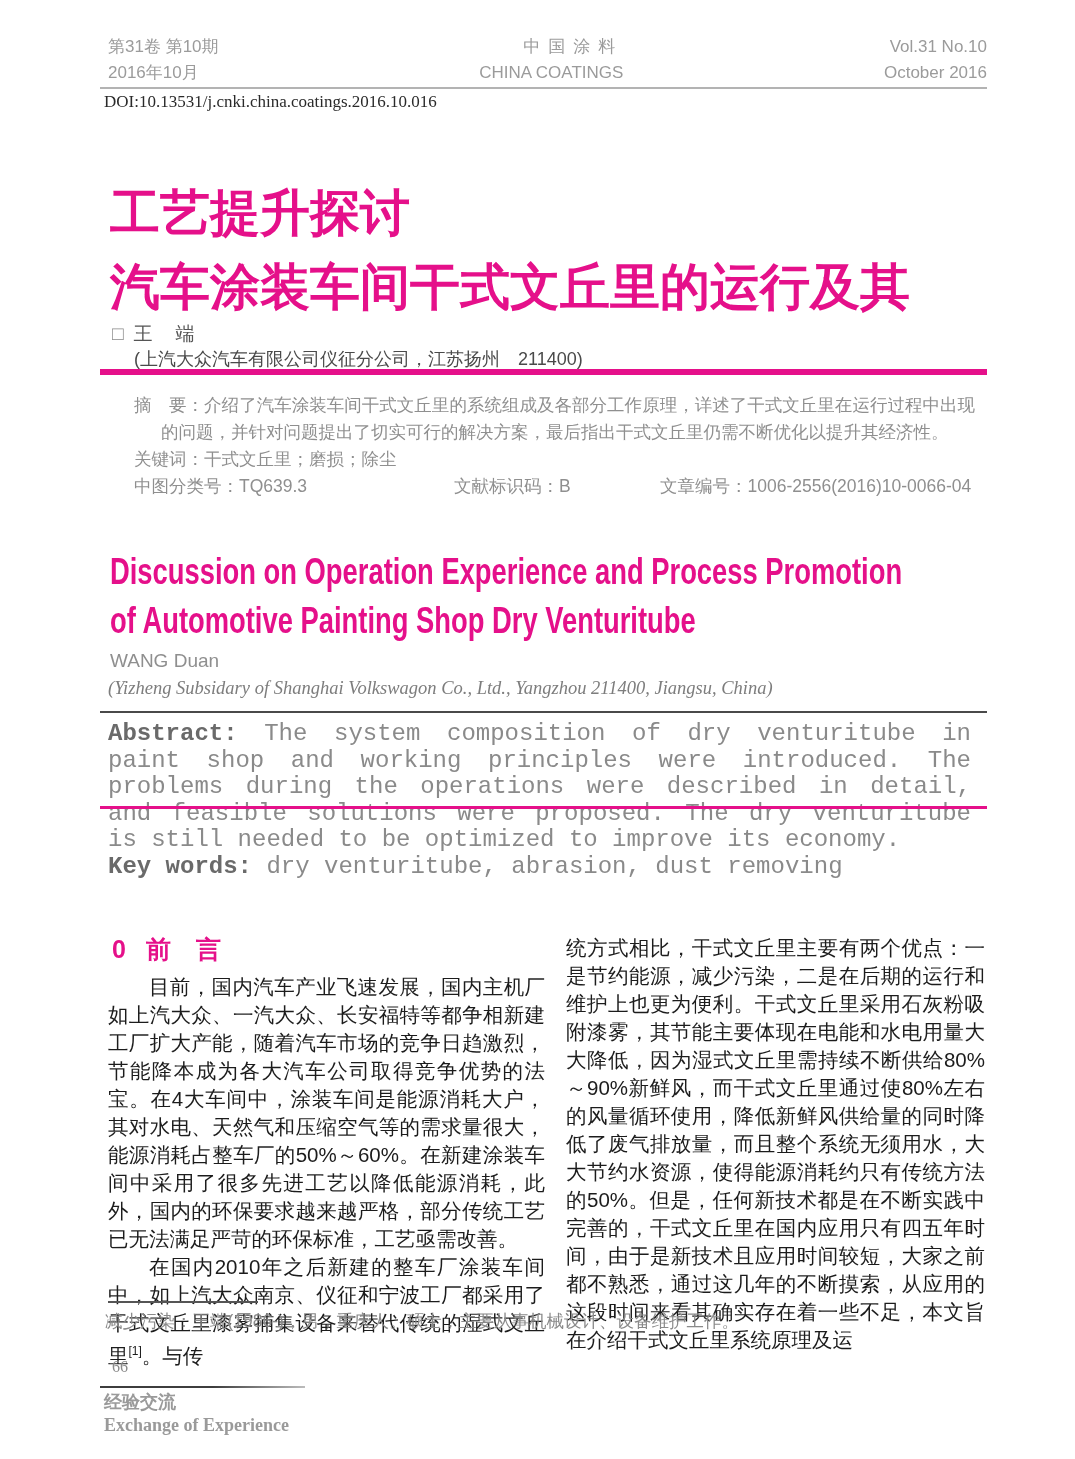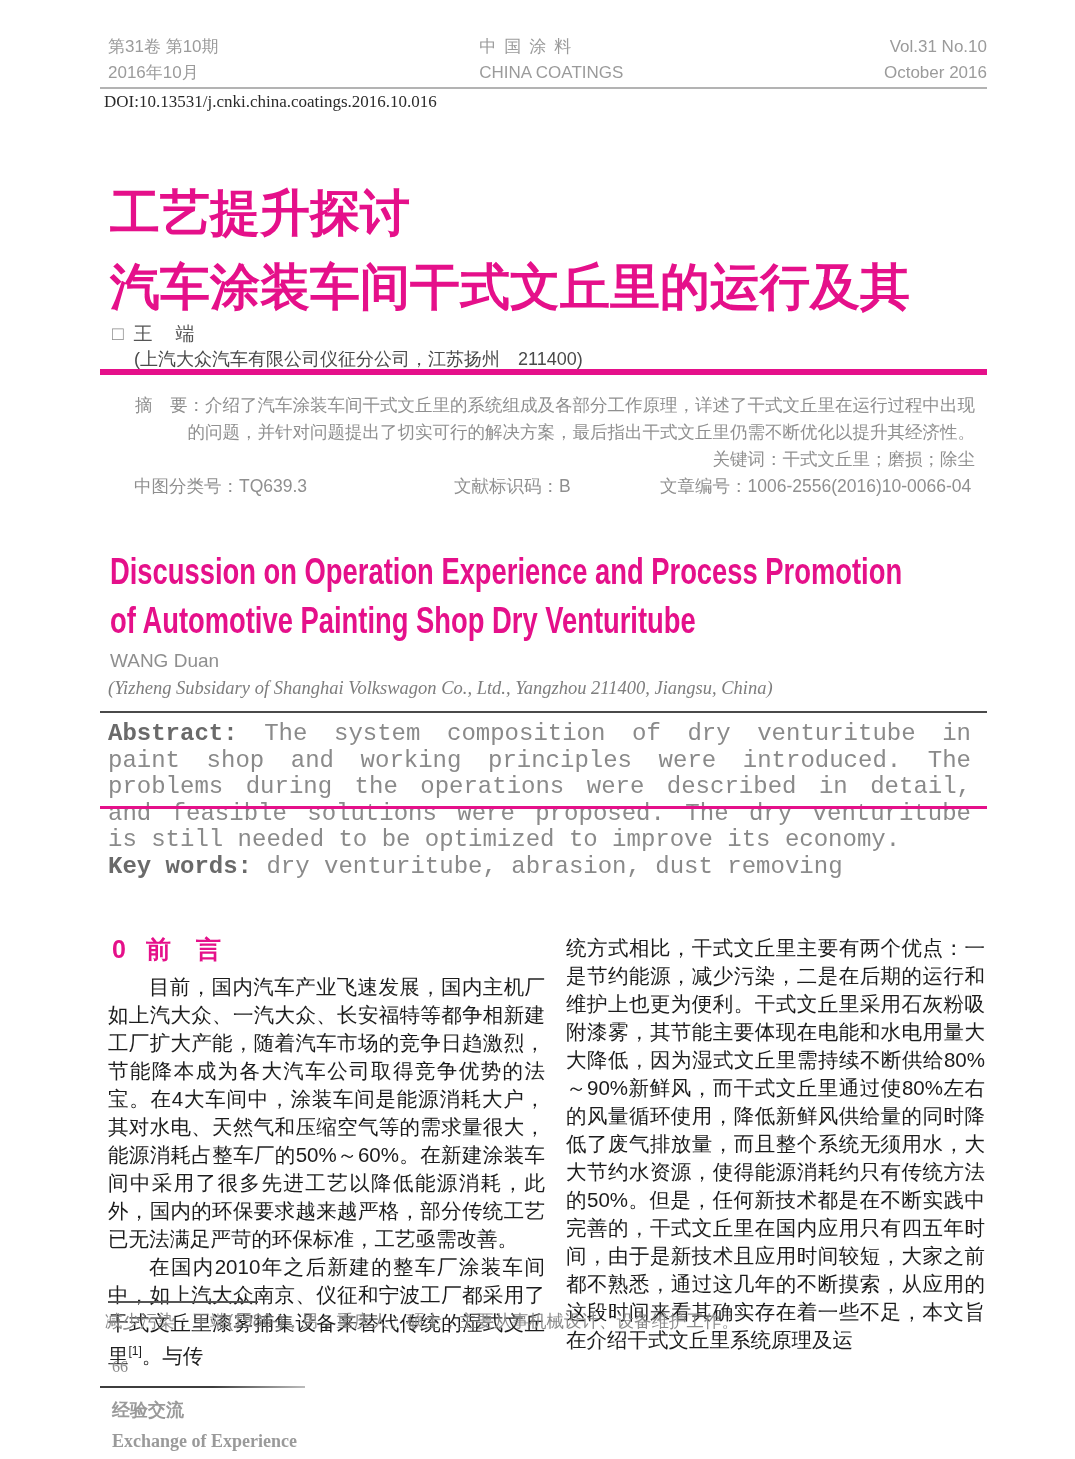--- a/index.html
+++ b/index.html
@@ -9,38 +9,38 @@
     font-family:"Liberation Sans", sans-serif;
     position:relative;
     color:#1c1c1c;
     overflow:hidden;
   }
   .abs{position:absolute;}
 
   
   .journal-header{top:34px;left:108px;right:88px;display:flex;justify-content:space-between;
     font-size:17px;line-height:26px;color:#9b9b9b;}
-  .jh-center{text-align:left;}
+  .jh-center{text-align:right;}
   .jh-right{text-align:right;}
   .jh-cn-name{letter-spacing:8px;}
   .header-rule{top:87px;left:100px;right:88px;height:2px;background:#b3b3b3;}
   .doi{top:92px;left:104px;font-family:"Liberation Serif", serif;font-size:17px;color:#2a2a2a;}
 
   
   .title-cn{top:176px;left:110px;color:#e5108a;font-size:50px;font-weight:800;
     line-height:74px;letter-spacing:0px;}
   .author-cn{top:321px;left:112px;font-size:19px;color:#6b6b6b;}
   .author-cn .marker{margin-right:10px;color:#8a8a8a;}
   .author-cn .name{letter-spacing:2px;color:#555;}
   .affil-cn{top:347px;left:134px;font-size:18px;color:#4a4a4a;font-weight:400;}
   .rule-magenta-thick{top:369px;left:100px;right:88px;height:6px;background:#e5108a;}
 
   
   .abstract-cn{top:392px;left:134px;width:841px;color:#8f8f8f;font-size:17.5px;line-height:27px;}
-  .abstract-cn p{margin:0;text-align:right;}
+  .abstract-cn p{margin:0;}
   .hang{padding-left:27px;text-indent:-27px;text-align:justify;}
   .clc-row{display:flex;}
   .clc-cell1{width:320px;}
   .clc-cell2{width:206px;}
   .clc-cell3{flex:1;}
 
   
   .title-en{top:547px;left:110px;color:#e5108a;font-weight:bold;}
   .title-en .tline{font-size:36px;line-height:49px;white-space:nowrap;
     transform:scaleX(0.76);transform-origin:left center;}
@@ -70,21 +70,21 @@
   .footnote{top:1307px;left:105px;font-size:17.5px;line-height:29px;color:#8a8a8a;}
   .footnote p{margin:0;}
 
   
   .page-number{top:1358px;left:112px;font-size:16px;color:#8a8a8a;
     font-family:"Liberation Serif", serif;}
   .footer-rule{top:1386px;left:100px;width:205px;height:2px;
     background:linear-gradient(to right,#3d3d3d 55%,#bcbcbc);}
   .footer-col{top:1391px;left:104px;font-family:"Liberation Serif", serif;
     color:#9a9a9a;font-size:18px;line-height:23px;font-weight:600;}
-  .footer-col div{margin:8px;}
+  .footer-col div{margin:0;}
 </style>
 </head>
 <body>
 
 <div class="abs journal-header">
   <div class="jh-left">
     <div>第31卷 第10期</div>
     <div>2016年10月</div>
   </div>
   <div class="jh-center">

